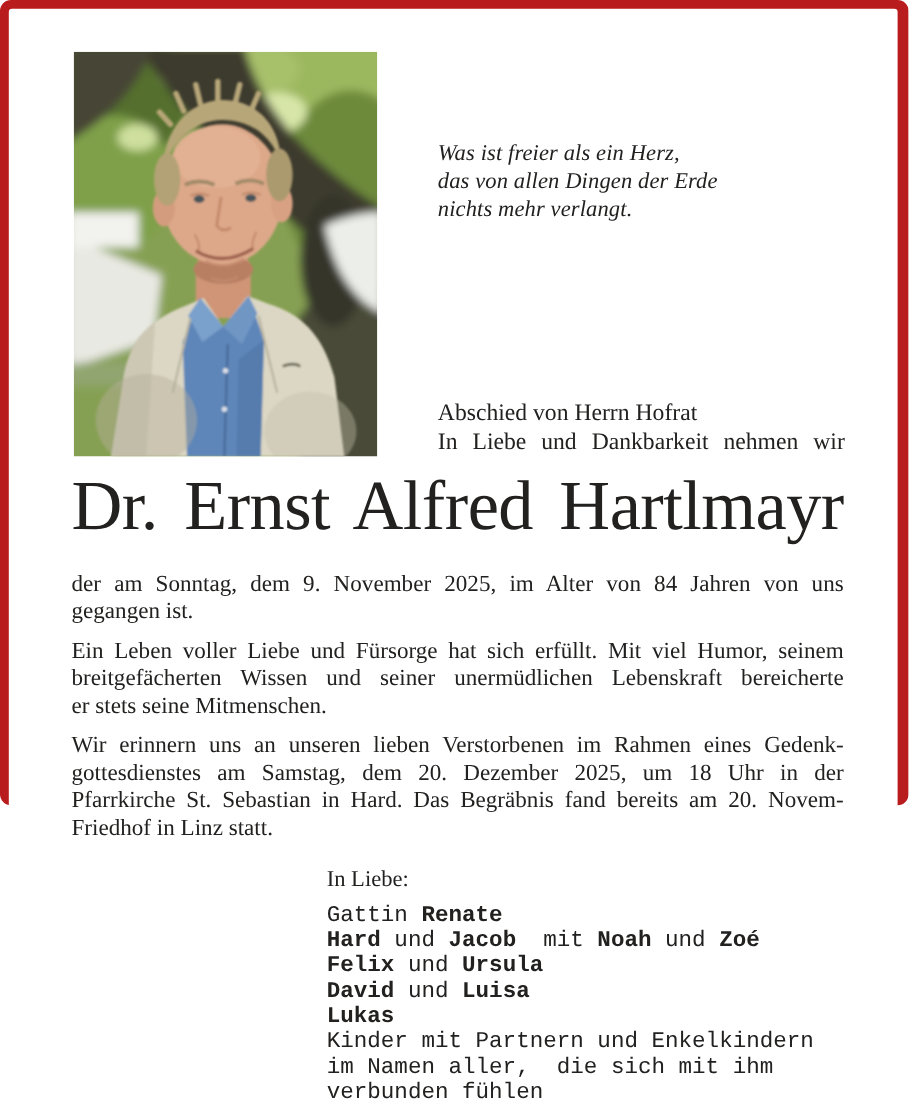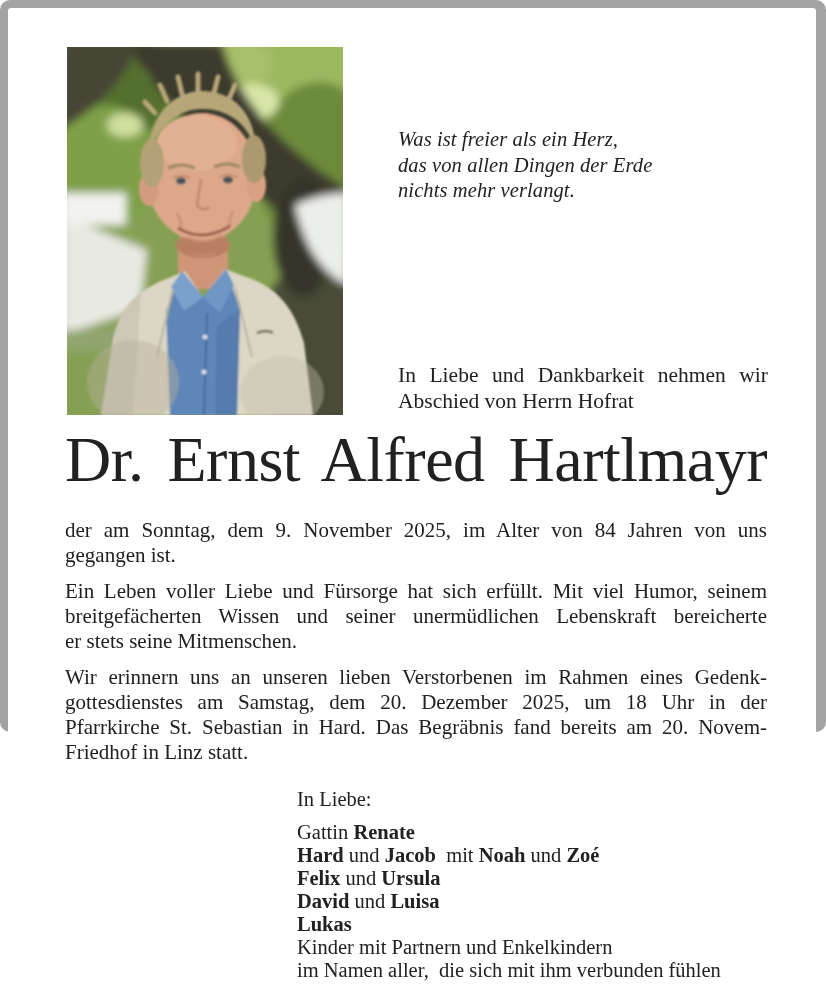--- a/index.html
+++ b/index.html
@@ -7,21 +7,21 @@
   body {
     font-family: "Liberation Serif", serif;
     color: #222120;
     background: #ffffff;
     overflow: hidden;
   }
   .frame {
     position: relative;
     width: 826px;
     height: 732px;
-    background: #a3a3a3;
+    background: #b91c1c;
     border-radius: 10px;
   }
   .card {
     position: absolute;
     left: 8px; top: 8px;
     width: 808px; height: 982px;
     background: #ffffff;
     border-radius: 3px;
   }
   .portrait {
@@ -69,21 +69,21 @@
   .line { white-space: nowrap; }
   .line.just { text-align: justify; text-align-last: justify; }
   .closing {
     position: absolute;
     left: 289px; top: 780px;
     width: 480px;
     font-size: 20.5px;
     line-height: 23px;
   }
   .salutation { margin-bottom: 10px; }
-  .family-line { white-space: pre-wrap; }
+  .family-line { white-space: pre-wrap; font-family: Liberation Mono, monospace; }
   .family-line b { font-weight: bold; }
 </style>
 </head>
 <body>
 
 <div class="frame">
   <div class="card">
 
     <div class="portrait">
       <svg viewBox="0 0 276 368" preserveAspectRatio="none" aria-hidden="true">
@@ -174,22 +174,22 @@
       </svg>
     </div>
 
     <div class="quote">
         <div class="line">Was ist freier als ein Herz,</div>
         <div class="line">das von allen Dingen der Erde</div>
         <div class="line">nichts mehr verlangt.</div>
       </div>
 
     <div class="intro">
+        <div class="line">Abschied von Herrn Hofrat</div>
         <div class="line just">In Liebe und Dankbarkeit nehmen wir</div>
-        <div class="line">Abschied von Herrn Hofrat</div>
       </div>
 
     <div class="title">Dr. Ernst Alfred Hartlmayr</div>
 
     <div class="bodytext">
         <div class="paragraph">
           <div class="line just">der am Sonntag, dem 9. November 2025, im Alter von 84 Jahren von uns</div>
           <div class="line">gegangen ist.</div>
         </div>
         <div class="paragraph">

